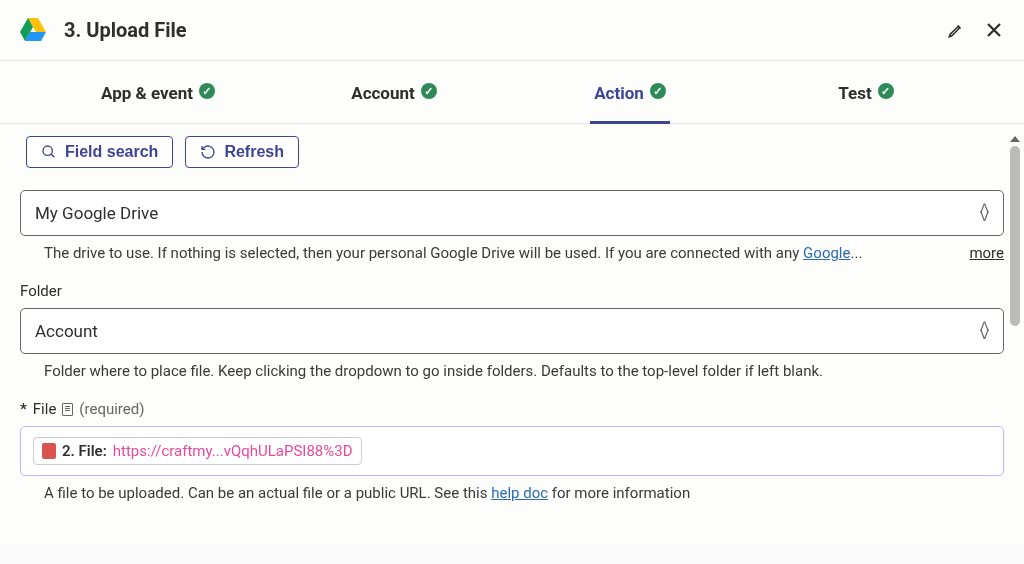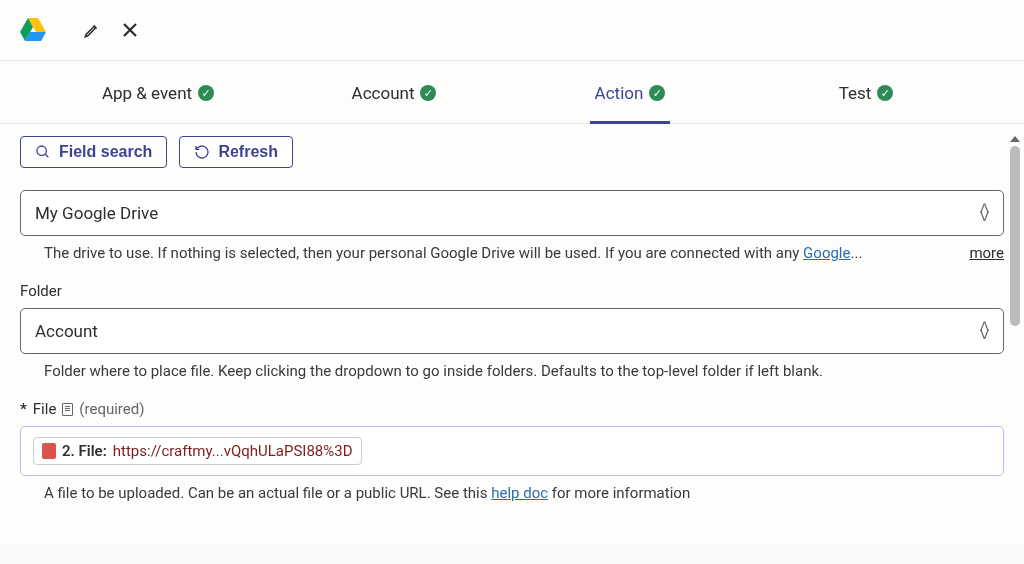--- a/index.html
+++ b/index.html
@@ -38,26 +38,26 @@
     display: flex;
     border-bottom: 1px solid #e6e6e6;
     background: #fdfdfc;
     padding: 0 40px;
   }
   .tab {
     flex: 1;
     text-align: center;
     padding: 22px 0 20px 0;
     font-size: 17px;
-    font-weight: 400;
+    font-weight: 700;
     color: #2d2e2e;
     cursor: pointer;
     position: relative;
     display:flex;
-    align-items:center;
+    align-items:flex-start;
     justify-content:center;
     gap:6px;
   }
   .tab.active { color: #3d4592; }
   .tab.active::after {
     content:"";
     position:absolute; left:50%; transform:translateX(-50%);
     bottom:-1px; width:80px; height:3px; background:#3d4592;
   }
   .check-badge {
@@ -65,21 +65,21 @@
     display:inline-flex;align-items:center;justify-content:center;
     color:#fff;font-size:11px;line-height:1;
   }
   .content {
     padding: 12px 20px;
     height: 420px;
     overflow-y: auto;
     position: relative;
     background:#fdfdfc;
   }
-  .toolbar { display:flex; gap:12px; margin-bottom:22px;}
+  .toolbar { display:flex; gap:12px; margin-bottom:22px;margin-left:6px;}
   .tool-btn {
     border:1px solid #3d4592;
     color:#3d4592;
     background:#fff;
     border-radius:4px;
     padding:6px 14px;
     font-size:16px;
     font-weight:600;
     display:flex;align-items:center;gap:8px;
     cursor:pointer;
@@ -111,21 +111,21 @@
   }
   .token {
     border:1px solid #ccc;
     border-radius:4px;
     padding:4px 8px;
     display:flex;align-items:center;gap:6px;
     font-size:15px;
   }
   .token-icon { width:14px;height:16px;background:#d9534f;border-radius:2px;}
   .token-label { font-weight:600;}
-  .token-value { color:#7f1d1d;}
+  .token-value { color:#ec4899;}
   .req-mark { font-weight:700;}
   .doc-icon-small{width:11px;height:13px;border:1px solid #666;border-radius:1px;position:relative;}
   .doc-icon-small::after{content:"";position:absolute;top:2px;left:2px;right:2px;height:1px;background:#666;box-shadow:0 2px 0 #666,0 4px 0 #666;}
   .scrollbar {
     position:absolute; right:2px; top:12px; width:14px; height:400px;
   }
   .scroll-up, .scroll-down {
     width:0;height:0;border-left:5px solid transparent;border-right:5px solid transparent;
     margin:0 auto;
   }
@@ -137,20 +137,21 @@
 <body>
 
 <div class="header">
   <div class="drive-logo">
     <svg viewBox="0 0 26 24" width="26" height="24">
       <polygon points="8,0 18,0 26,14 16,14" fill="#ffc107"></polygon>
       <polygon points="0,14 8,0 13,9 5,23" fill="#0f9d58"></polygon>
       <polygon points="5,23 10,14 26,14 21,23" fill="#2196f3"></polygon>
     </svg>
   </div>
+  <div class="header-title">3. Upload File</div>
   <div class="edit-icon">
     <svg width="18" height="18" viewBox="0 0 24 24" fill="none" stroke="#2d2e2e" stroke-width="2">
         <path d="M3 21l3-1 11-11-2-2L4 18l-1 3z"></path>
         <path d="M14 6l4 4"></path>
       </svg>
   </div>
   <div class="close-icon">
     <svg width="18" height="18" viewBox="0 0 24 24" stroke="#2d2e2e" stroke-width="3">
         <path d="M4 4l16 16M20 4L4 20"></path>
       </svg>

